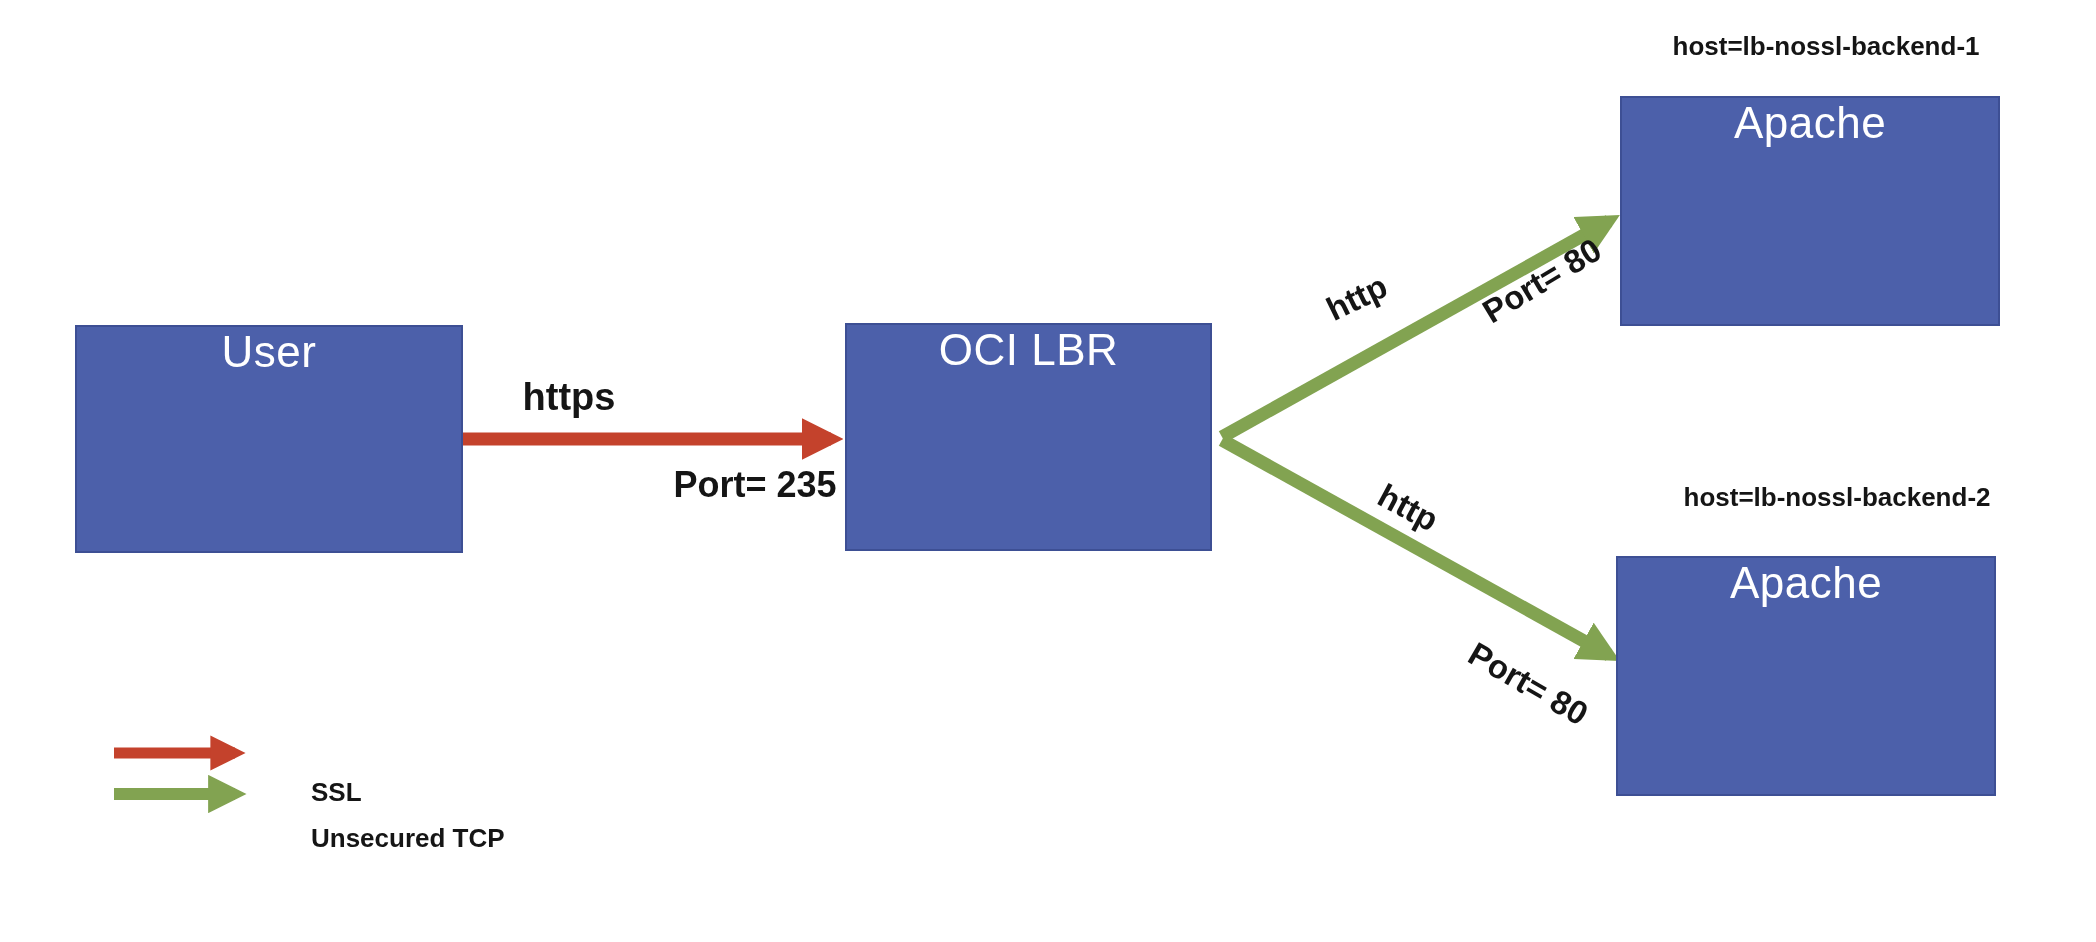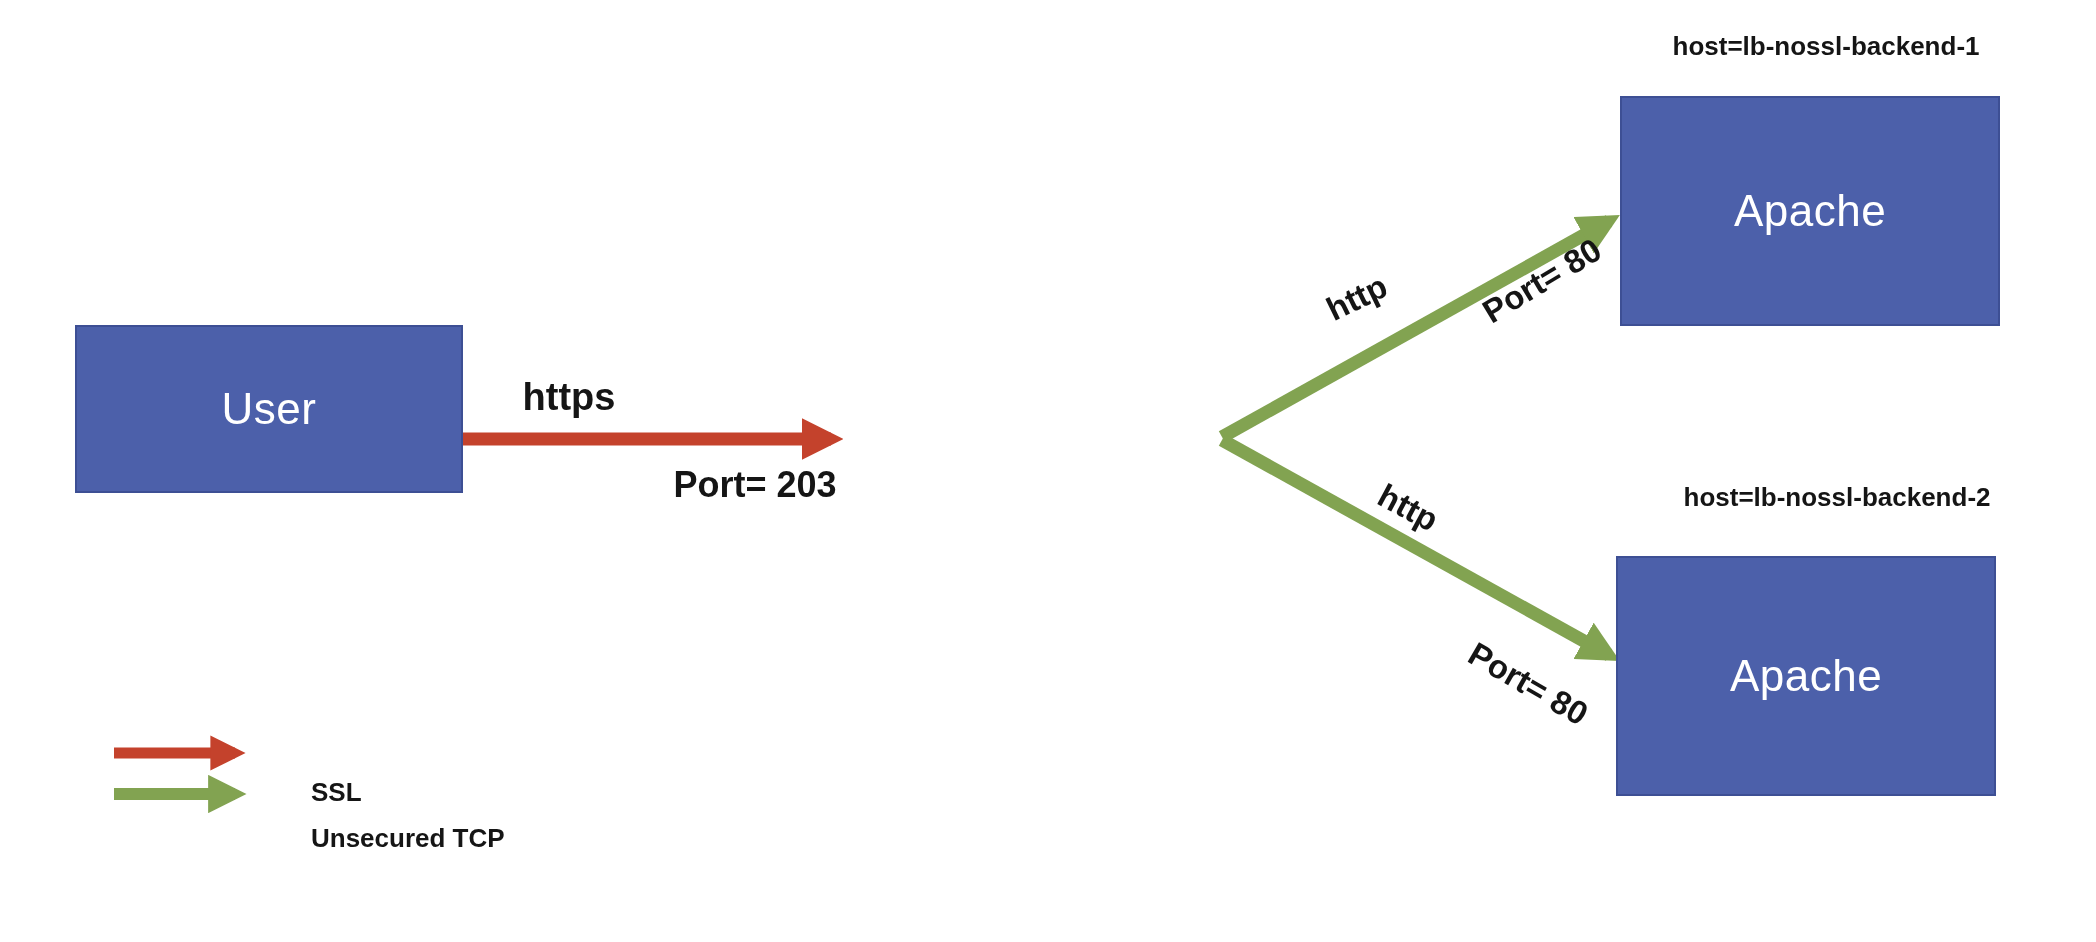--- a/index.html
+++ b/index.html
@@ -16,28 +16,27 @@
     left: 0; top: 0;
     width: 2096px; height: 942px;
     pointer-events: none;
   }
   .node {
     position: absolute;
     background: #4C60AA;
     border: 2px solid #3D4F94;
     box-sizing: border-box;
     display: flex;
-    align-items: center;
     justify-content: center;
     color: #ffffff;
     font-size: 44px;
     font-weight: 400;
     letter-spacing: 0.5px;
   }
-  .node-user   { left: 75px;   top: 325px; width: 388px; height: 168px; }
+  .node-user   { left: 75px;   top: 325px; width: 388px; height: 228px; }
   .node-lbr    { left: 845px;  top: 323px; width: 367px; height: 228px; }
   .node-ap1    { left: 1620px; top: 96px;  width: 380px; height: 230px; }
   .node-ap2    { left: 1616px; top: 556px; width: 380px; height: 240px; }
   .lbl {
     position: absolute;
     color: #151515;
     font-weight: 700;
     white-space: nowrap;
     transform: translate(-50%, -50%);
   }
@@ -78,36 +77,39 @@
 
     <line x1="114" y1="753" x2="235" y2="753" stroke-width="11" marker-end="url(#head-red)" stroke="#C4422C"></line>
 
     <line x1="114" y1="794" x2="235" y2="794" stroke-width="12" marker-end="url(#head-green)" stroke="#82A351"></line>
   </svg>
 
   <div class="node node-user">
     <span>User</span>
   </div>
 
+  <div class="node node-lbr">
+    <span>OCI LBR</span>
+  </div>
 
   <div class="node node-ap1">
     <span>Apache</span>
   </div>
 
   <div class="node node-ap2">
     <span>Apache</span>
   </div>
 
   <div class="lbl lbl-host lbl-host1">host=lb-nossl-backend-1</div>
 
   <div class="lbl lbl-host lbl-host2">host=lb-nossl-backend-2</div>
 
   <div class="lbl lbl-https">https</div>
 
-  <div class="lbl lbl-port443">Port= 203</div>
+  <div class="lbl lbl-port443">Port= 235</div>
 
   <div class="lbl lbl-rot lbl-http-up">http</div>
 
   <div class="lbl lbl-rot lbl-port80-up">Port= 80</div>
 
   <div class="lbl lbl-rot lbl-http-lo">http</div>
 
   <div class="lbl lbl-rot lbl-port80-lo">Port= 80</div>
 
   <div class="lbl lbl-legend lbl-ssl">SSL</div>

